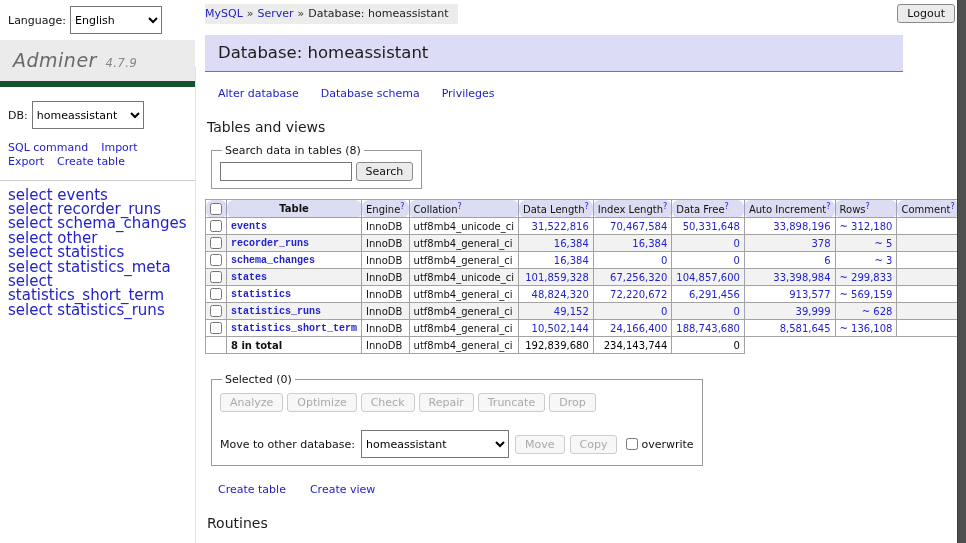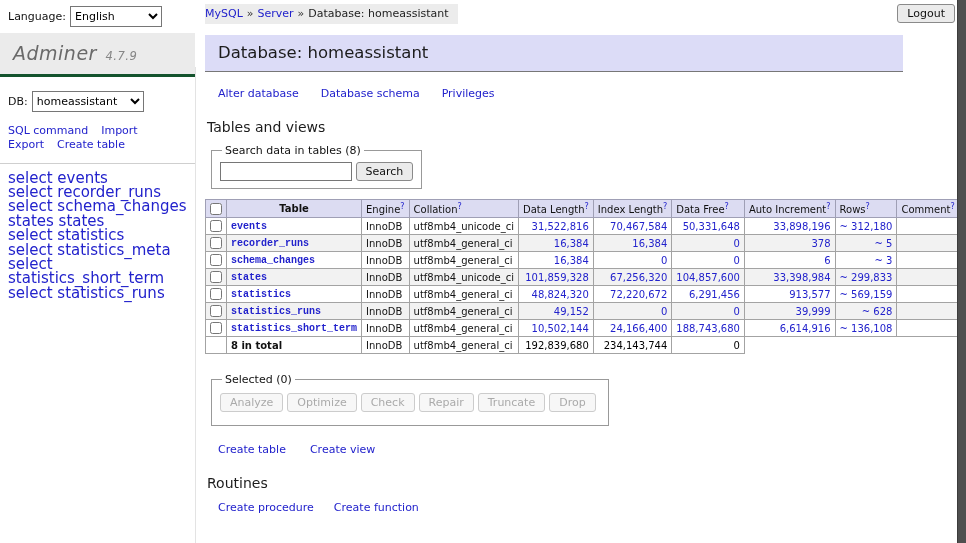--- a/index.html
+++ b/index.html
@@ -14,22 +14,22 @@
   a { color: #2222cc; text-decoration: none; cursor: pointer; }
 
   
   .scrollbar { position: absolute; right: 0; top: 0; width: 9px; height: 543px; background: #4f4f4f; border-left: 1px solid #3c3c3c; }
 
   
   .sidebar { position: absolute; left: 0; top: 0; width: 195px; }
   .side-divider { position: absolute; left: 195px; top: 67px; bottom: 0; width: 1px; background: #e3e3e3; }
   .lang-row { padding: 6px 0 6px 8px; font-size: 11px; white-space: nowrap; }
   .lang-row select { margin-left: 4px; }
-  select { font-size: 11px; height: 21px; border: 1px solid #767676; background: #fff; font-family: inherit; }
-  .brand { background: #ebebeb; border-bottom: 3px solid #14532d; padding: 9px 0 10px 13px; font-weight: normal; font-style: italic; color: #696969; font-size: 19px; letter-spacing: .5px; }
+  select { font-size: 11px; height: 28px; border: 1px solid #767676; background: #fff; font-family: inherit; }
+  .brand { background: #ebebeb; border-bottom: 6px solid #14532d; padding: 9px 0 10px 13px; font-weight: normal; font-style: italic; color: #696969; font-size: 19px; letter-spacing: .5px; }
   .brand .ver { font-size: 11.5px; color: #868686; margin-left: 2px; }
   .db-row { padding: 14px 0 6px 8px; font-size: 11px; }
   .db-row select { width: 112px; margin-left: 4px; }
   .side-actions { width: 152px; padding: 6px 0 2px 8px; font-size: 11px; line-height: 1.3; }
   .side-actions a { margin-right: 13px; white-space: nowrap; display: inline-block; }
   .sidebar hr { border: none; border-top: 1px solid #cfcfcf; margin: 8px 0 6px 0; width: 195px; }
   .side-tables { list-style: none; padding: 2px 0 0 8px; }
   .side-tables li { line-height: 12.4px; }
   .side-tables a { font-size: 15px; }
 
@@ -45,35 +45,35 @@
   .toplinks { margin: 15px 0 0 13px; font-size: 11px; }
   .toplinks a { margin-right: 22px; }
   h3 { font-size: 14px; font-weight: normal; color: #1c1c1c; margin: 19px 0 0 2px; }
 
   fieldset { border: 1px solid #999; padding: 5px 8px 7px 8px; margin: 9px 0 0 6px; display: inline-block; }
   legend { font-size: 11px; padding: 0 3px; margin-left: 2px; }
   .search-input { width: 132px; height: 19px; border: 1px solid #767676; font-size: 11px; padding: 1px 3px; font-family: inherit; }
 
   table { border-collapse: collapse; margin-top: 10px; font-size: 10px; table-layout: fixed; }
   th, td { border: 1px solid #a3a3a3; padding: 2px 4px; height: 17px; overflow: hidden; white-space: nowrap; text-align: left; vertical-align: middle; }
-  thead th { background: #dcdcf2; font-weight: normal; border-color: #9f9fb5; }
+  thead th { background: #dcdcf2; font-weight: normal; border-color: #9f9fb5; border-radius: 7px; }
   thead th.col-0 { font-weight: bold; text-align: center; }
   sup { color: #2222cc; font-size: 8px; }
   td.num, th.num { text-align: right; }
   tbody td.num a { color: #2222cc; }
   tbody tr:nth-child(even) { background: #f2f2f2; }
   tbody .tname a { font-weight: bold; font-family: Liberation Mono, monospace; }
   tfoot td { font-size: 10px; }
   tfoot td.num { color: #000; text-align: right; }
   tfoot td.blank { border: none; background: #fff; }
   tfoot .total-label { font-weight: bold; }
   input[type="checkbox"] { width: 12px; height: 12px; margin: 0; vertical-align: middle; }
   .chk { text-align: center; }
 
-  .sel-buttons { margin: 2px 0 6px 0; }
+  .sel-buttons { margin: 2px 0 18px 0; }
   .sel-buttons button { margin-right: 4px; }
   .move-row { font-size: 11px; display: flex; align-items: center; }
   .move-row select { width: 148px; margin: 0 6px; }
   .move-row button { margin-right: 5px; }
   .move-row label { margin-left: 4px; display: flex; align-items: center; gap: 3px; }
 
   .createlinks { margin: 17px 0 0 13px; font-size: 11px; }
   .createlinks a { margin-right: 24px; }
   .routine-links { margin: 10px 0 0 13px; font-size: 11px; }
   .routine-links a { margin-right: 20px; }
@@ -94,21 +94,21 @@
   </div>
   <p class="side-actions">
     
   <a>SQL command</a><a>Import</a><a>Export</a><a>Create table</a></p>
   <hr>
   <ul class="side-tables">
 
   <li><a>select events</a></li>
       <li><a>select recorder_runs</a></li>
       <li><a>select schema_changes</a></li>
-      <li><a>states states</a></li>
+      <li><a>select other</a></li>
       <li><a>select statistics</a></li>
       <li><a>select statistics_meta</a></li>
       <li><a>select statistics_short_term</a></li>
       <li><a>select statistics_runs</a></li>
     </ul>
 </aside>
 <div class="side-divider"></div>
 
 <main class="main">
 
@@ -235,21 +235,21 @@
           <td></td>
         </tr>
         <tr>
           <td class="chk"><input type="checkbox" style=""></td>
           <td class="tname"><a>statistics_short_term</a></td>
           <td>InnoDB</td>
           <td>utf8mb4_general_ci</td>
           <td class="num"><a>10,502,144</a></td>
           <td class="num"><a>24,166,400</a></td>
           <td class="num"><a>188,743,680</a></td>
-          <td class="num"><a>6,614,916</a></td>
+          <td class="num"><a>8,581,645</a></td>
           <td class="num"><a>~ 136,108</a></td>
           <td></td>
         </tr>
       </tbody>
     <tfoot>
       <tr>
         <td class="chk"></td>
         <td class="total-label">8 in total</td>
         <td>InnoDB</td>
         <td>utf8mb4_general_ci</td>
@@ -261,20 +261,30 @@
         <td class="blank"></td>
       </tr>
     </tfoot>
   </table>
 
   <fieldset style="margin-top:19px; min-width:398px;">
     <legend>Selected (0)</legend>
     <div class="sel-buttons">
       
     <button disabled="">Analyze</button><button disabled="">Optimize</button><button disabled="">Check</button><button disabled="">Repair</button><button disabled="">Truncate</button><button disabled="">Drop</button></div>
+    <div class="move-row">
+      <span>Move to other database:</span>
+      <select><option>homeassistant</option></select>
+      <button disabled="">Move</button>
+      <button disabled="">Copy</button>
+      <label>
+        <input type="checkbox" style="">
+        <span>overwrite</span>
+      </label>
+    </div>
   </fieldset>
 
   <p class="createlinks">
     
   <a>Create table</a><a>Create view</a></p>
 
   <h3>Routines</h3>
   <p class="routine-links">
     
   <a>Create procedure</a><a>Create function</a></p>

